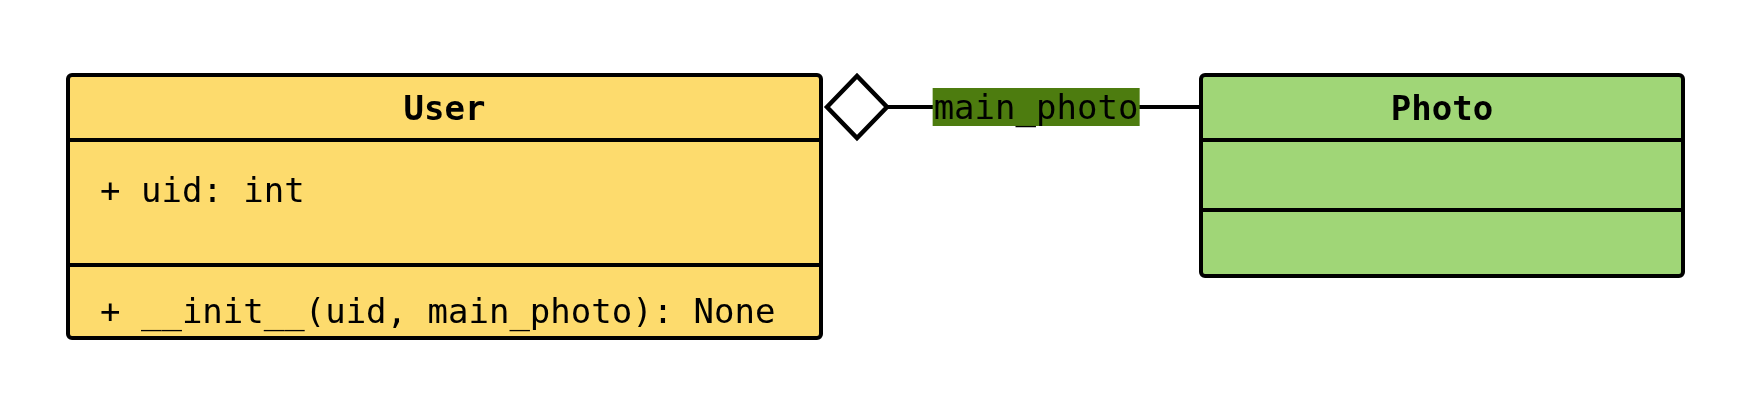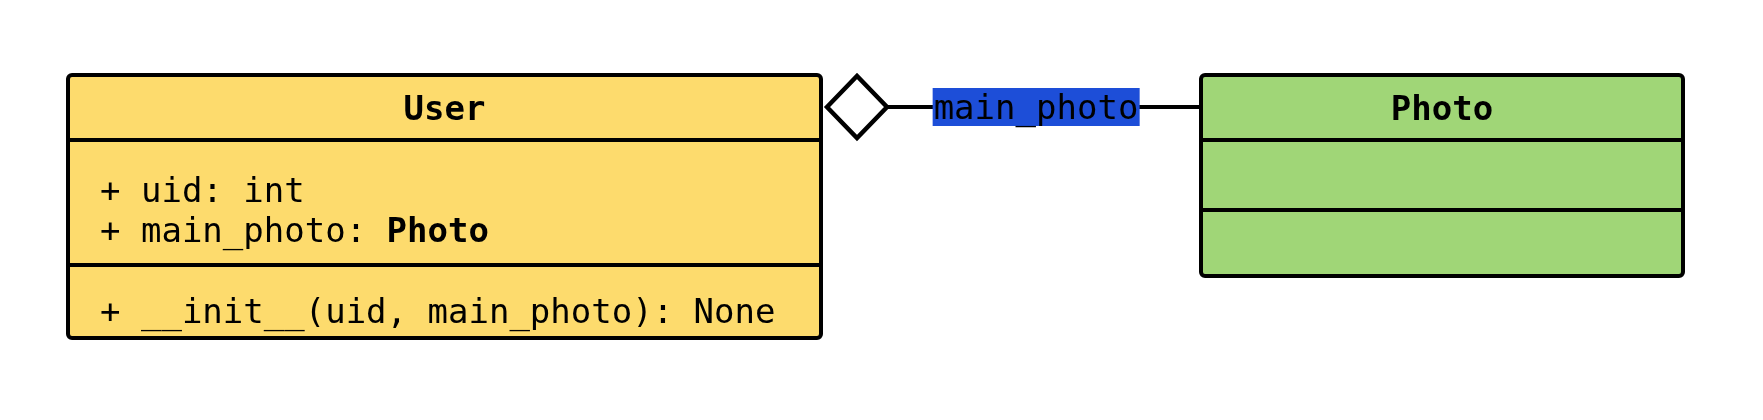--- a/index.html
+++ b/index.html
@@ -92,33 +92,32 @@
 <body>
 
 <div class="canvas">
 
   <div class="class-box box-user" style="background-color: rgb(253, 219, 109);">
     <div class="header">
       <span>User</span>
     </div>
     <div class="compartment attrs">
       <div class="member-line"><span>+ uid: int</span><b></b></div>
-      <div class="member-line"><span>+ main_photo: </span><b>Photo</b></div>
     </div>
     <div class="compartment methods">
       <div class="member-line"><span>+ __init__(uid, main_photo): None</span><b></b></div>
     </div>
   </div>
 
   <svg class="connector-svg" width="1763" height="420" viewBox="0 0 1763 420">
     <line x1="885" y1="107" x2="1199" y2="107" stroke-width="4" style="stroke: rgb(0, 0, 0);"></line>
     <polygon points="827,107 857,76 887,107 857,138" stroke-width="4.5" style="fill: rgb(255, 255, 255); stroke: rgb(0, 0, 0);"></polygon>
   </svg>
 
-  <span class="edge-label" style="background-color: #1d4ed8;">main_photo</span>
+  <span class="edge-label" style="background-color: #4d7c0f;">main_photo</span>
 
   <div class="class-box box-photo" style="background-color: rgb(160, 214, 119);">
     <div class="header">
       <span>Photo</span>
     </div>
     <div class="compartment attrs"></div>
     <div class="compartment methods"></div>
   </div>
 
 </div>

